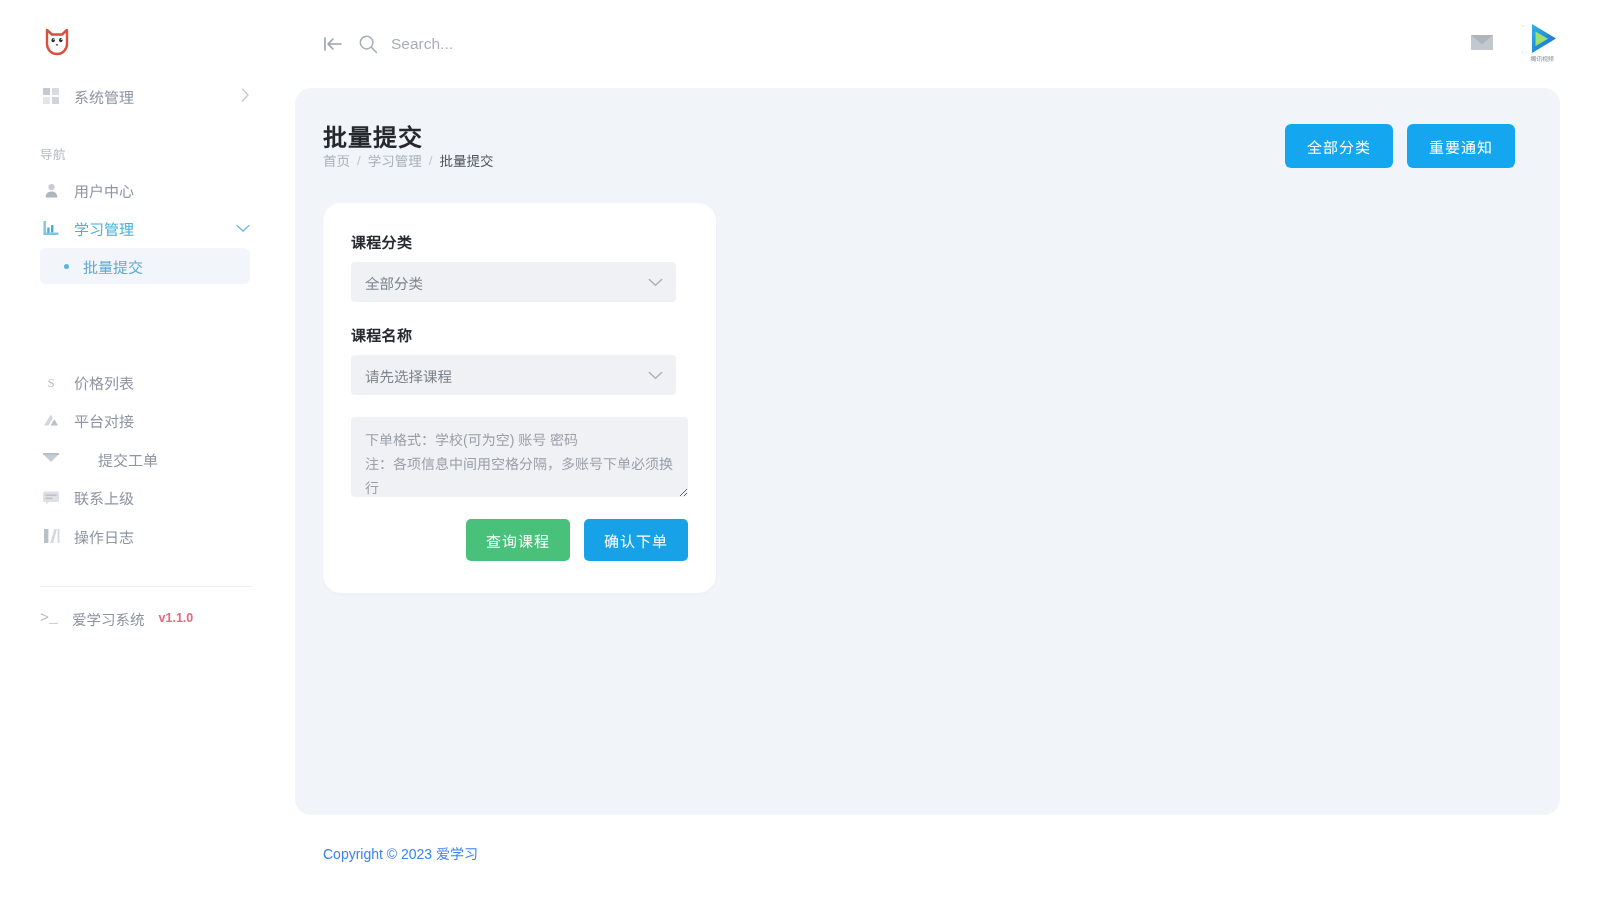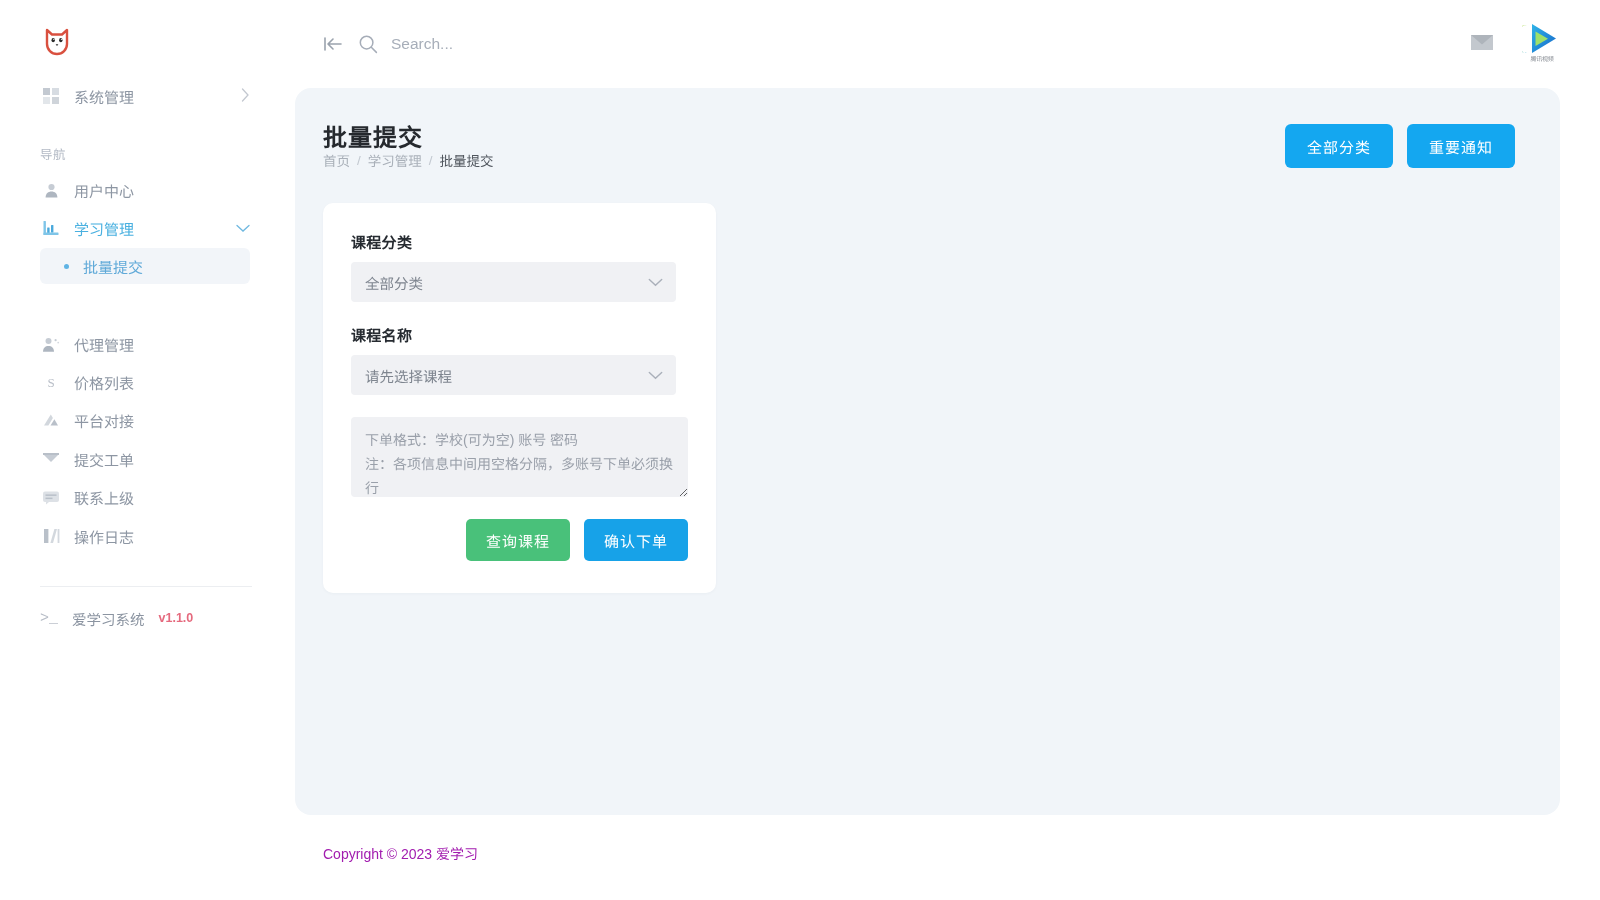--- a/index.html
+++ b/index.html
@@ -139,21 +139,21 @@
     border: none; border-radius: 6px;
     font-size: 15px; letter-spacing: 1px;
     cursor: pointer;
     font-family: "Liberation Sans", sans-serif;
   }
 
   
   .form-card {
     position: absolute; left: 28px; top: 115px;
     width: 393px; min-height: 390px;
-    background: #ffffff; border-radius: 10px;
+    background: #ffffff; border-radius: 18px;
     padding: 28px 28px 26px 28px;
     box-shadow: 0 1px 3px rgba(30,50,80,.035);
   }
   .field-label {
     font-size: 15px; font-weight: bold; color: #262b31;
     margin-bottom: 10px; letter-spacing: .3px;
   }
   .select-box {
     position: relative; height: 40px; width: 325px;
     background: #f0f1f4; border-radius: 4px;
@@ -188,21 +188,21 @@
   .btn-query { background: #49c17a; }
   .btn-confirm { background: #17a2e8; }
 
   
   #footer {
     position: absolute; left: 295px; top: 815px; width: 1305px; height: 85px;
     background: #ffffff;
   }
   .copyright {
     position: absolute; left: 28px; top: 28px;
-    font-size: 14px; color: #a21caf;
+    font-size: 14px; color: #3b82f6;
   }
 </style>
 </head>
 <body>
 
 <div id="app">
 
   <div id="sidebar">
 
     <div class="logo-wrap">
@@ -263,52 +263,41 @@
           </svg>
       </span>
     </div>
 
     <div class="nav-item sub" style="top:248px;">
       <span class="dot"></span>
       <span class="nav-label">批量提交</span>
     </div>
 
 
-    <div class="nav-item" style="top:324px;">
-      <span class="nav-icon">
-        <svg width="18" height="17" viewBox="0 0 18 17">
-          <circle cx="6.5" cy="5" r="3" fill="#c6ccd4"></circle>
-          <path d="M1 15.8 C1 11.9 3.3 10 6.5 10 C9.7 10 12 11.9 12 15.8 Z" fill="#aeb6c0"></path>
-          <circle cx="13.6" cy="4.2" r="1.1" fill="#c6ccd4"></circle>
-          <circle cx="16.2" cy="6.6" r="0.9" fill="#d4d9df"></circle>
-        </svg>
-      </span>
-      <span class="nav-label">代理管理</span>
-    </div>
 
     <div class="nav-item" style="top:362px;">
       <span class="nav-icon">
         <svg width="16" height="16" viewBox="0 0 16 16">
           <text x="8" y="12.5" font-size="13" text-anchor="middle" fill="#b9bfc8" font-family="Liberation Serif, serif">S</text>
         </svg>
       </span>
       <span class="nav-label">价格列表</span>
     </div>
 
     <div class="nav-item" style="top:400px;">
       <span class="nav-icon">
         <svg width="18" height="16" viewBox="0 0 18 16">
           <path d="M2 13.6 L8.8 2.4 L10.9 6.1 L6.4 13.6 Z" fill="#d2d7dd"></path>
           <path d="M8.5 13.6 L12.4 7.2 L16 13.6 Z" fill="#b9c0c9"></path>
         </svg>
       </span>
       <span class="nav-label">平台对接</span>
     </div>
 
-    <div class="nav-item" style="top:439px;">
+    <div class="nav-item" style="top:439px;gap:24px;">
       <span class="nav-icon">
         <svg width="18" height="14" viewBox="0 0 18 14">
           <path d="M1 2 L17 2 L9 10 Z" fill="#c6ccd4"></path>
           <rect x="1" y="1" width="16" height="2" fill="#b8bfc8"></rect>
         </svg>
       </span>
       <span class="nav-label">提交工单</span>
     </div>
 
     <div class="nav-item" style="top:477px;">

